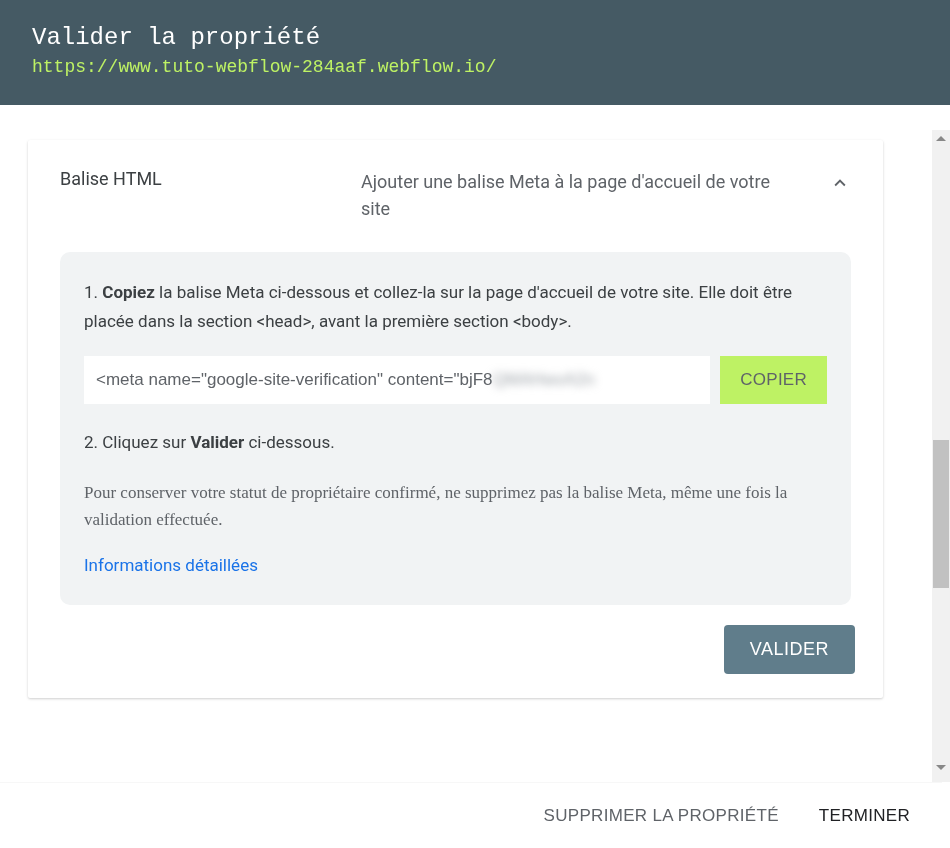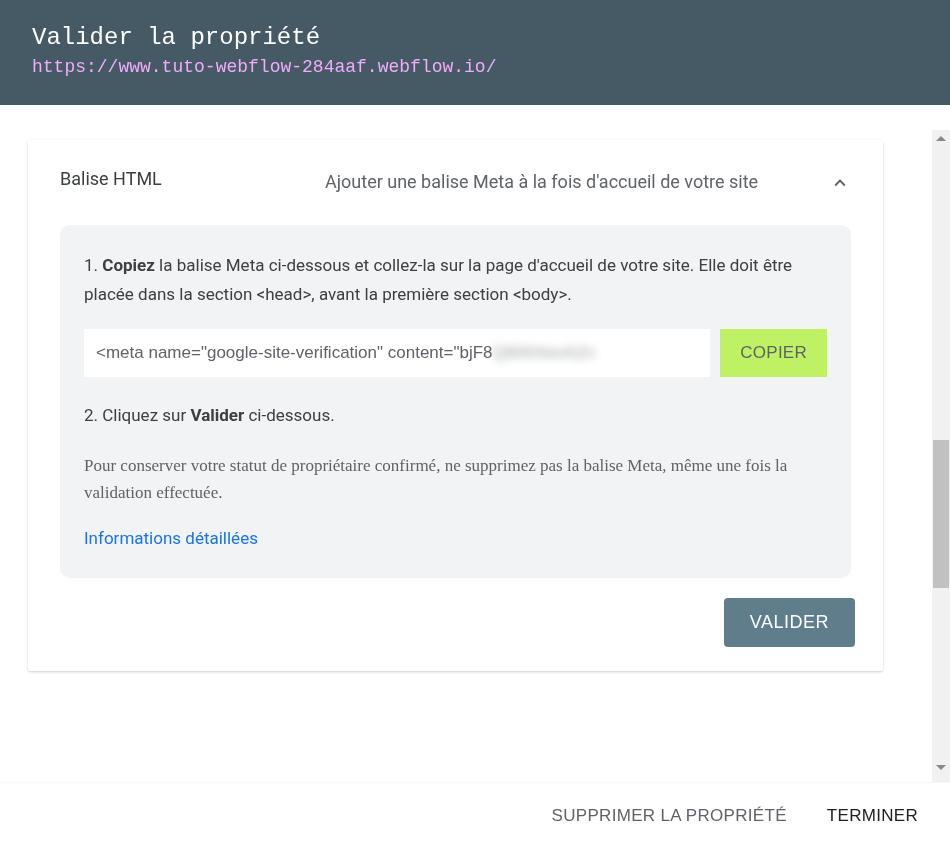--- a/index.html
+++ b/index.html
@@ -17,21 +17,21 @@
     padding: 24px 32px 28px;
     font-family: Liberation Mono, monospace;
   }
   .header-title {
     font-size: 24px;
     font-weight: 500;
     margin-bottom: 6px;
   }
   .header-url {
     font-size: 18px;
-    color: #f0abfc;
+    color: #bef264;
   }
   .scroll-area {
     position: absolute;
     top: 130px;
     left: 0;
     right: 18px; 
     bottom: 66px;
     overflow: hidden;
     padding: 10px 0 0 28px;
   }
@@ -40,20 +40,21 @@
     border-radius: 2px;
     box-shadow: 0 1px 3px rgba(0,0,0,0.12), 0 1px 2px rgba(0,0,0,0.08);
     width: 855px;
     padding: 0;
   }
   .card-header {
     display: flex;
     align-items: flex-start;
     padding: 28px 32px 30px;
     cursor: pointer;
+    gap: 36px;
   }
   .card-header-name {
     width: 265px;
     font-size: 18px;
     color: #3c4043;
   }
   .card-header-desc {
     flex: 1;
     font-size: 18px;
     color: #5f6368;
@@ -141,21 +142,21 @@
     font-size: 18px;
     font-weight: 500;
     letter-spacing: 0.5px;
     padding: 14px 26px;
     cursor: pointer;
   }
   .dialog-footer {
     position: absolute;
     bottom: 0;
     left: 0;
-    right: 0;
+    right: 8px;
     height: 66px;
     display: flex;
     justify-content: flex-end;
     align-items: center;
     padding-right: 32px;
     gap: 40px;
     border-top: 1px solid rgba(0,0,0,0.03);
   }
   .footer-btn {
     background: none;
@@ -197,21 +198,21 @@
 
 <div class="header">
   <div class="header-title">Valider la propriété</div>
   <div class="header-url">https://www.tuto-webflow-284aaf.webflow.io/</div>
 </div>
 
 <div class="scroll-area">
   <div class="card">
     <div class="card-header">
       <div class="card-header-name">Balise HTML</div>
-      <div class="card-header-desc">Ajouter une balise Meta à la fois d'accueil de votre site</div>
+      <div class="card-header-desc">Ajouter une balise Meta à la page d'accueil de votre site</div>
       <svg class="chevron" viewBox="0 0 24 24">
           <path fill="currentColor" d="M7.41 15.41 12 10.83l4.59 4.58L18 14l-6-6-6 6z"></path>
         </svg>
     </div>
 
     <div class="card-body">
       <div class="step">
         <span>1. </span><b>Copiez</b><span> la balise Meta ci-dessous et collez-la sur la page d'accueil de votre site. Elle doit être placée dans la section </span><code>&lt;head&gt;</code><span>, avant la première section </span><code>&lt;body&gt;</code><span>.</span>
       </div>
 

